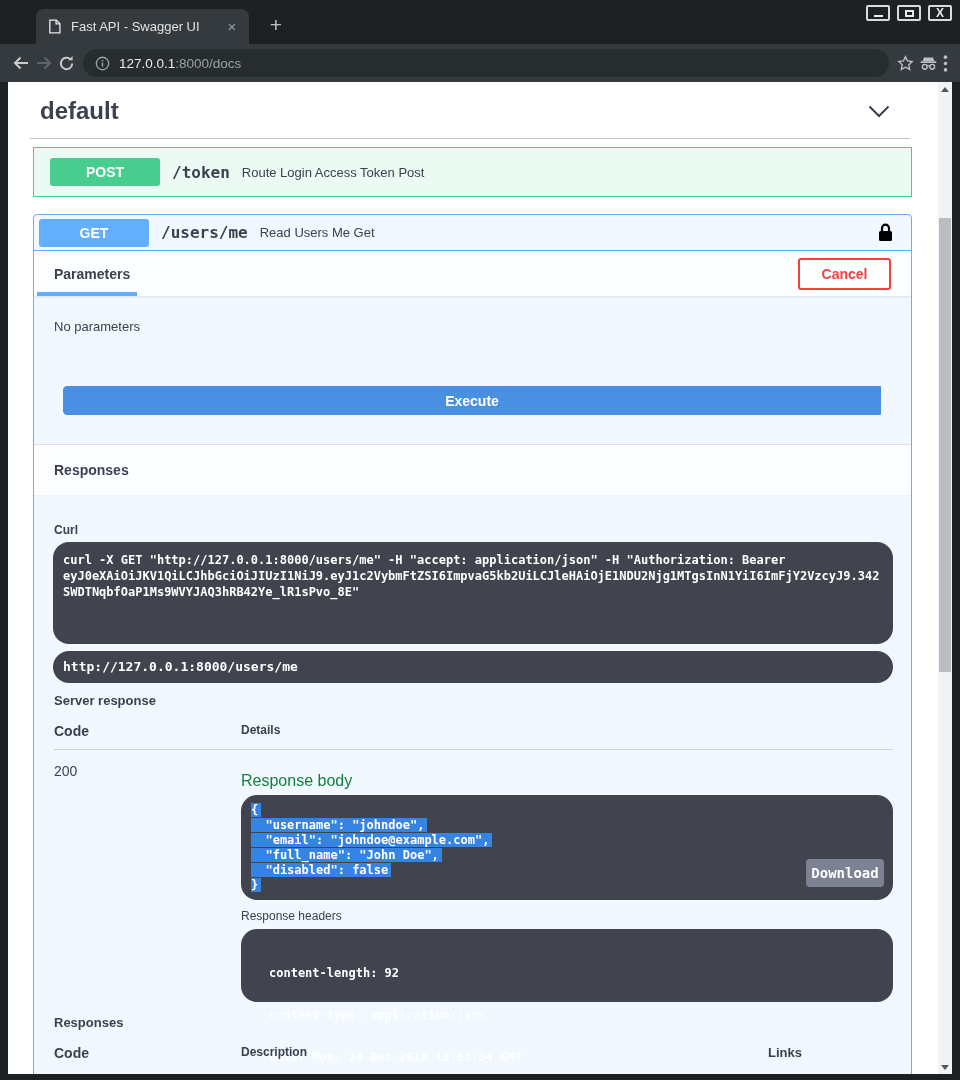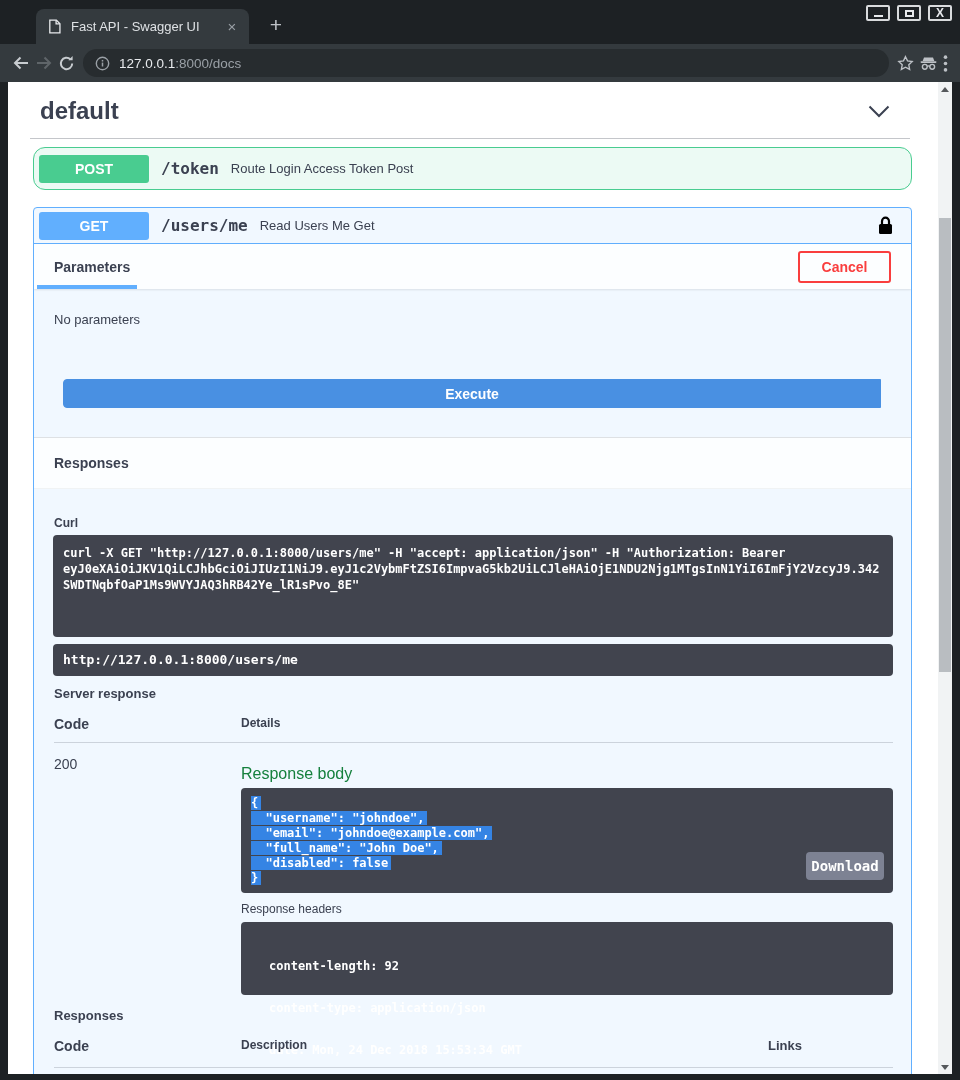--- a/index.html
+++ b/index.html
@@ -44,22 +44,22 @@
   .tri-down { width:0; height:0; border-left:4px solid transparent; border-right:4px solid transparent;
               border-top:5px solid #55585b; }
   .sb-thumb { position:absolute; left:1px; width:12px; top:136px; height:454px; background:#b9bdc1; }
 
   
   .section-hdr { margin:0 28px 0 22px; padding:15px 0 13px; border-bottom:1px solid rgba(59,65,81,.3);
                  display:flex; justify-content:space-between; align-items:center; }
   .section-title { font-size:24px; font-weight:bold; padding-left:10px; color:#3b4151; }
   .chevron { margin-right:20px; display:flex; }
 
-  .opblock-post { margin:8px 26px 0 25px; height:43px; border:1px solid #49cc90; border-radius:12px;
-                  background:rgba(73,204,144,.1); display:flex; align-items:center; padding:0 5px; }
+  .opblock-post { margin:8px 26px 0 25px; height:50px; border:1px solid #49cc90; border-radius:0;
+                  background:rgba(73,204,144,.1); display:flex; align-items:center; padding:0 16px; }
   .opblock-get { margin:17px 26px 0 25px; height:878px; border:1px solid #61affe; border-radius:4px 4px 0 0;
                  background:rgba(97,175,254,.09); overflow:hidden; }
   .op-summary { height:36px; display:flex; align-items:center; padding:0 5px; border-bottom:1px solid #61affe; }
   .method-btn { width:110px; height:28px; border-radius:3px; color:#fff; font-weight:bold; font-size:14px;
                 display:flex; align-items:center; justify-content:center; }
   .method-post { background:#49cc90; }
   .method-get  { background:#61affe; }
   .op-path { font-family:"DejaVu Sans Mono", monospace; font-weight:bold; font-size:16px;
              margin-left:12px; color:#3b4151; }
   .op-summary-text { font-size:13px; margin-left:12px; color:#3b4151; }
@@ -82,21 +82,21 @@
                border-radius:0 4px 4px 0; color:#3b4151; font-weight:bold; font-size:14px;
                display:flex; align-items:center; justify-content:center; box-shadow:1px 1px 2px rgba(0,0,0,.25); }
 
   .responses-band { margin-top:29px; height:52px; background:rgba(255,255,255,.8);
                     border-top:1px solid rgba(59,65,81,.15); border-bottom:1px solid rgba(59,65,81,.06);
                     display:flex; align-items:center; padding:0 20px; }
   .responses-band-title { font-size:14px; font-weight:bold; color:#3b4151; }
 
   .small-label { margin:27px 18px 0 20px; font-size:12px; font-weight:bold; color:#3b4151; }
   .mono { font-family:"DejaVu Sans Mono", monospace; }
-  .codeblock { background:#41444e; border-radius:4px; color:#fff; font-weight:bold; }
+  .codeblock { background:#41444e; border-radius:16px; color:#fff; font-weight:bold; }
   .curl-block { margin:5px 18px 0 19px; height:102px; padding:10px; font-size:12px; line-height:16px;
                 white-space:pre-wrap; word-break:break-all; }
   .requrl-label { margin-top:10px; }
   .requrl-block { margin:7px 18px 0 19px; height:32px; padding:8px 10px; font-size:13px; }
   .server-resp-label { margin:10px 18px 0 20px; font-size:13px; font-weight:bold; color:#3b4151; }
 
   .resp-table { margin:15px 18px 0 20px; }
   .rt-head { display:flex; padding-bottom:10px; border-bottom:1px solid rgba(59,65,81,.2); }
   .col-code { width:187px; font-size:14px; font-weight:bold; }
   .col-details { font-size:12px; font-weight:bold; }

